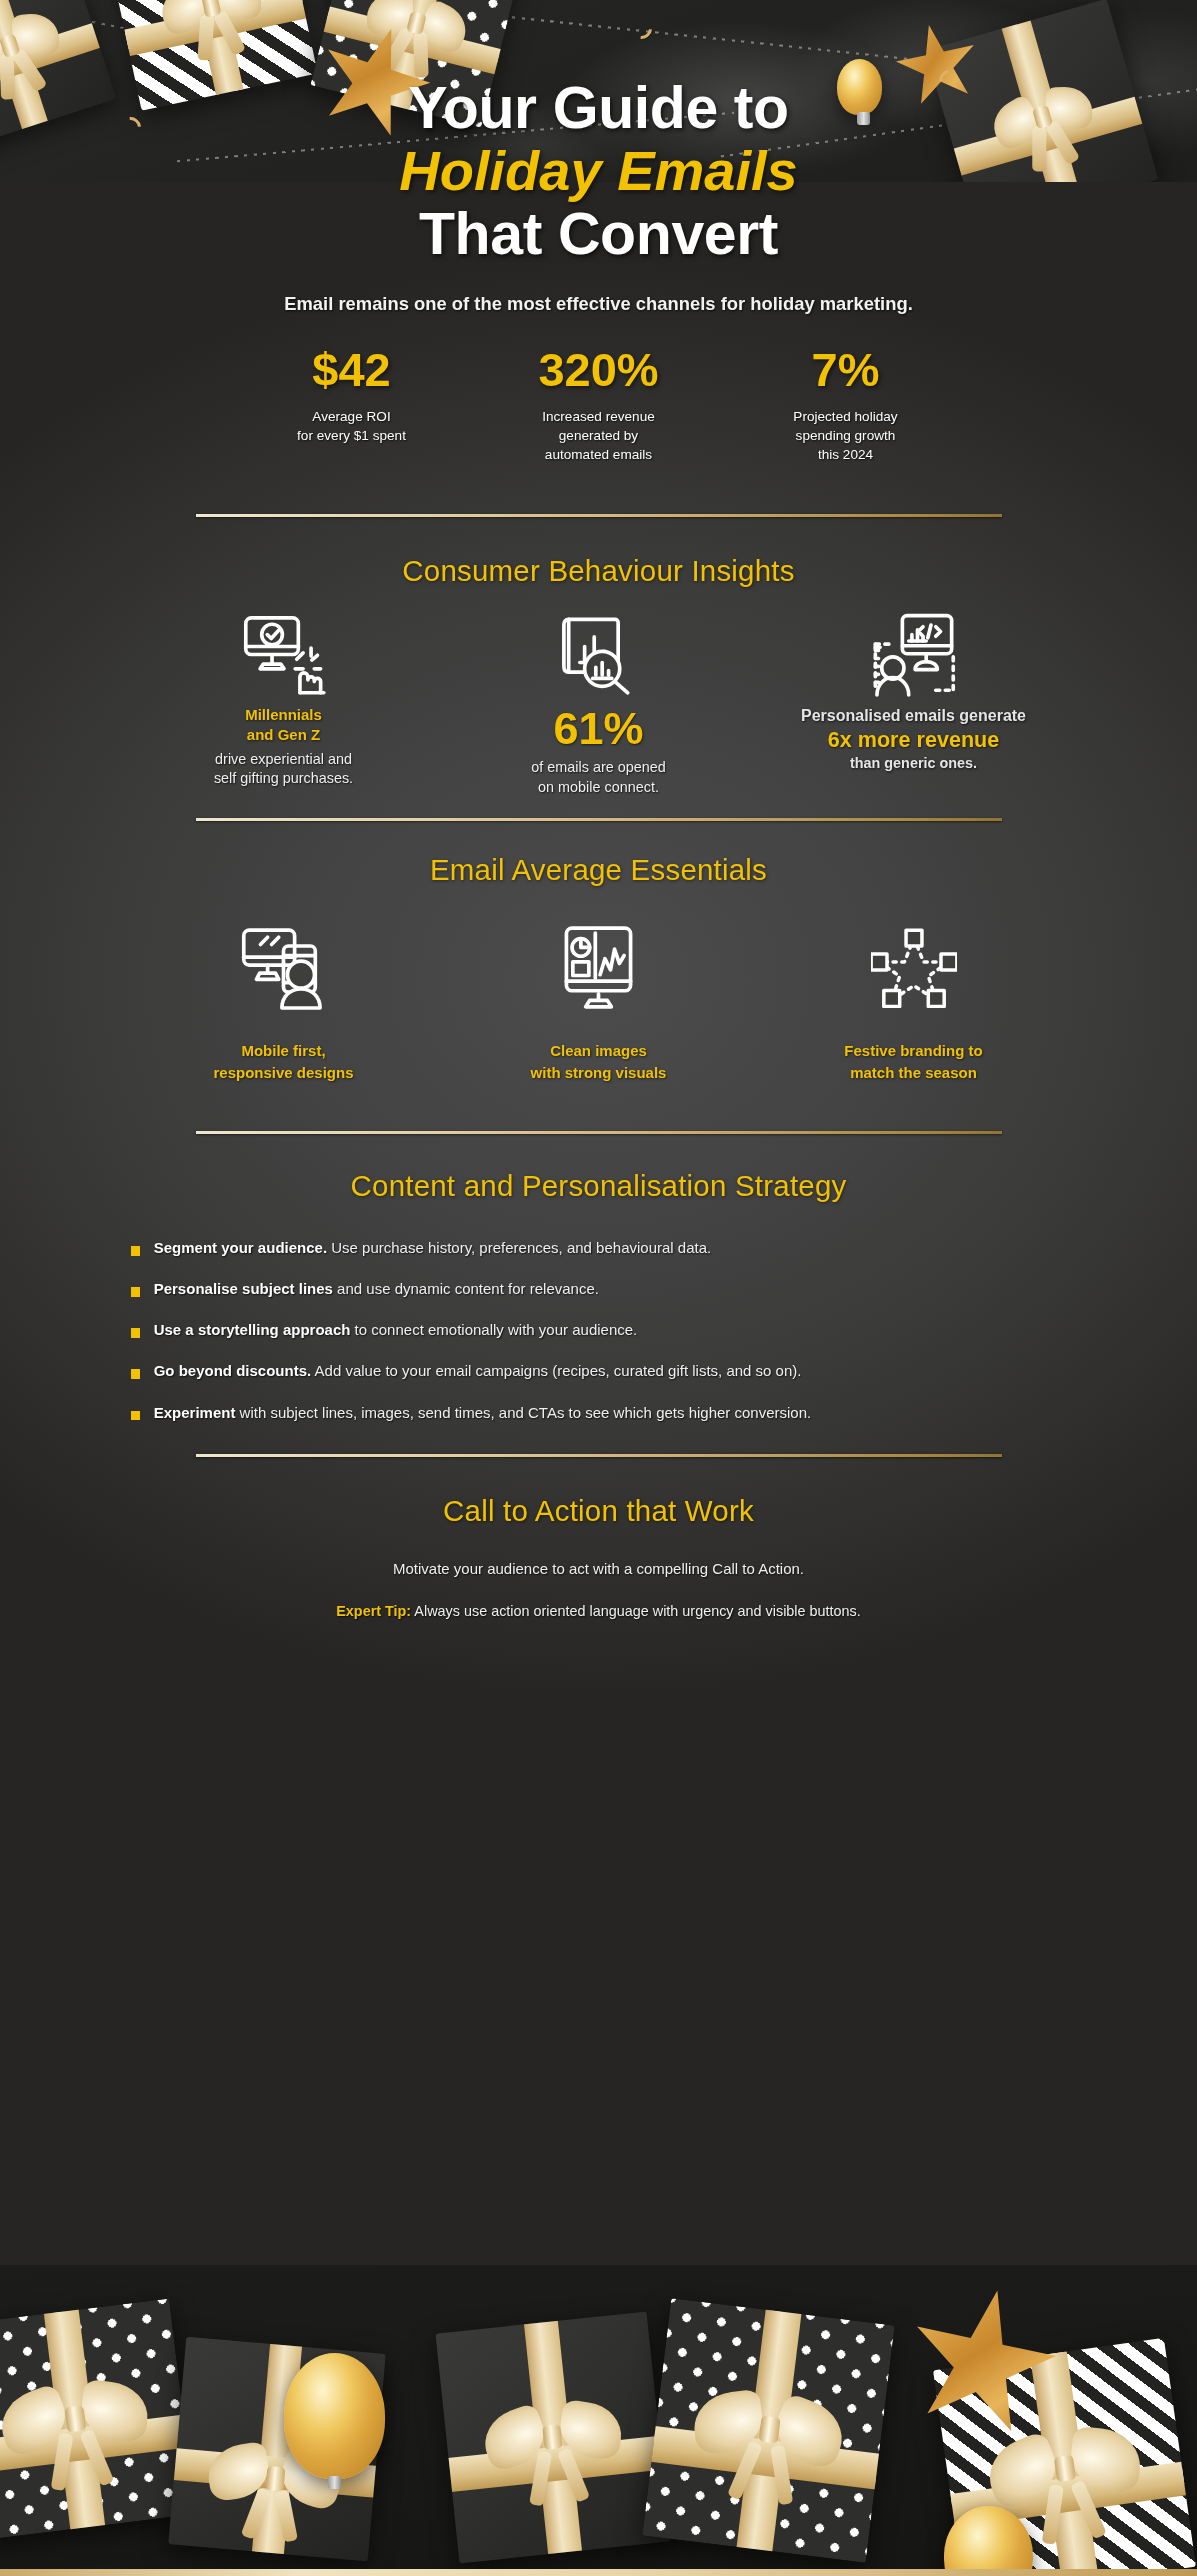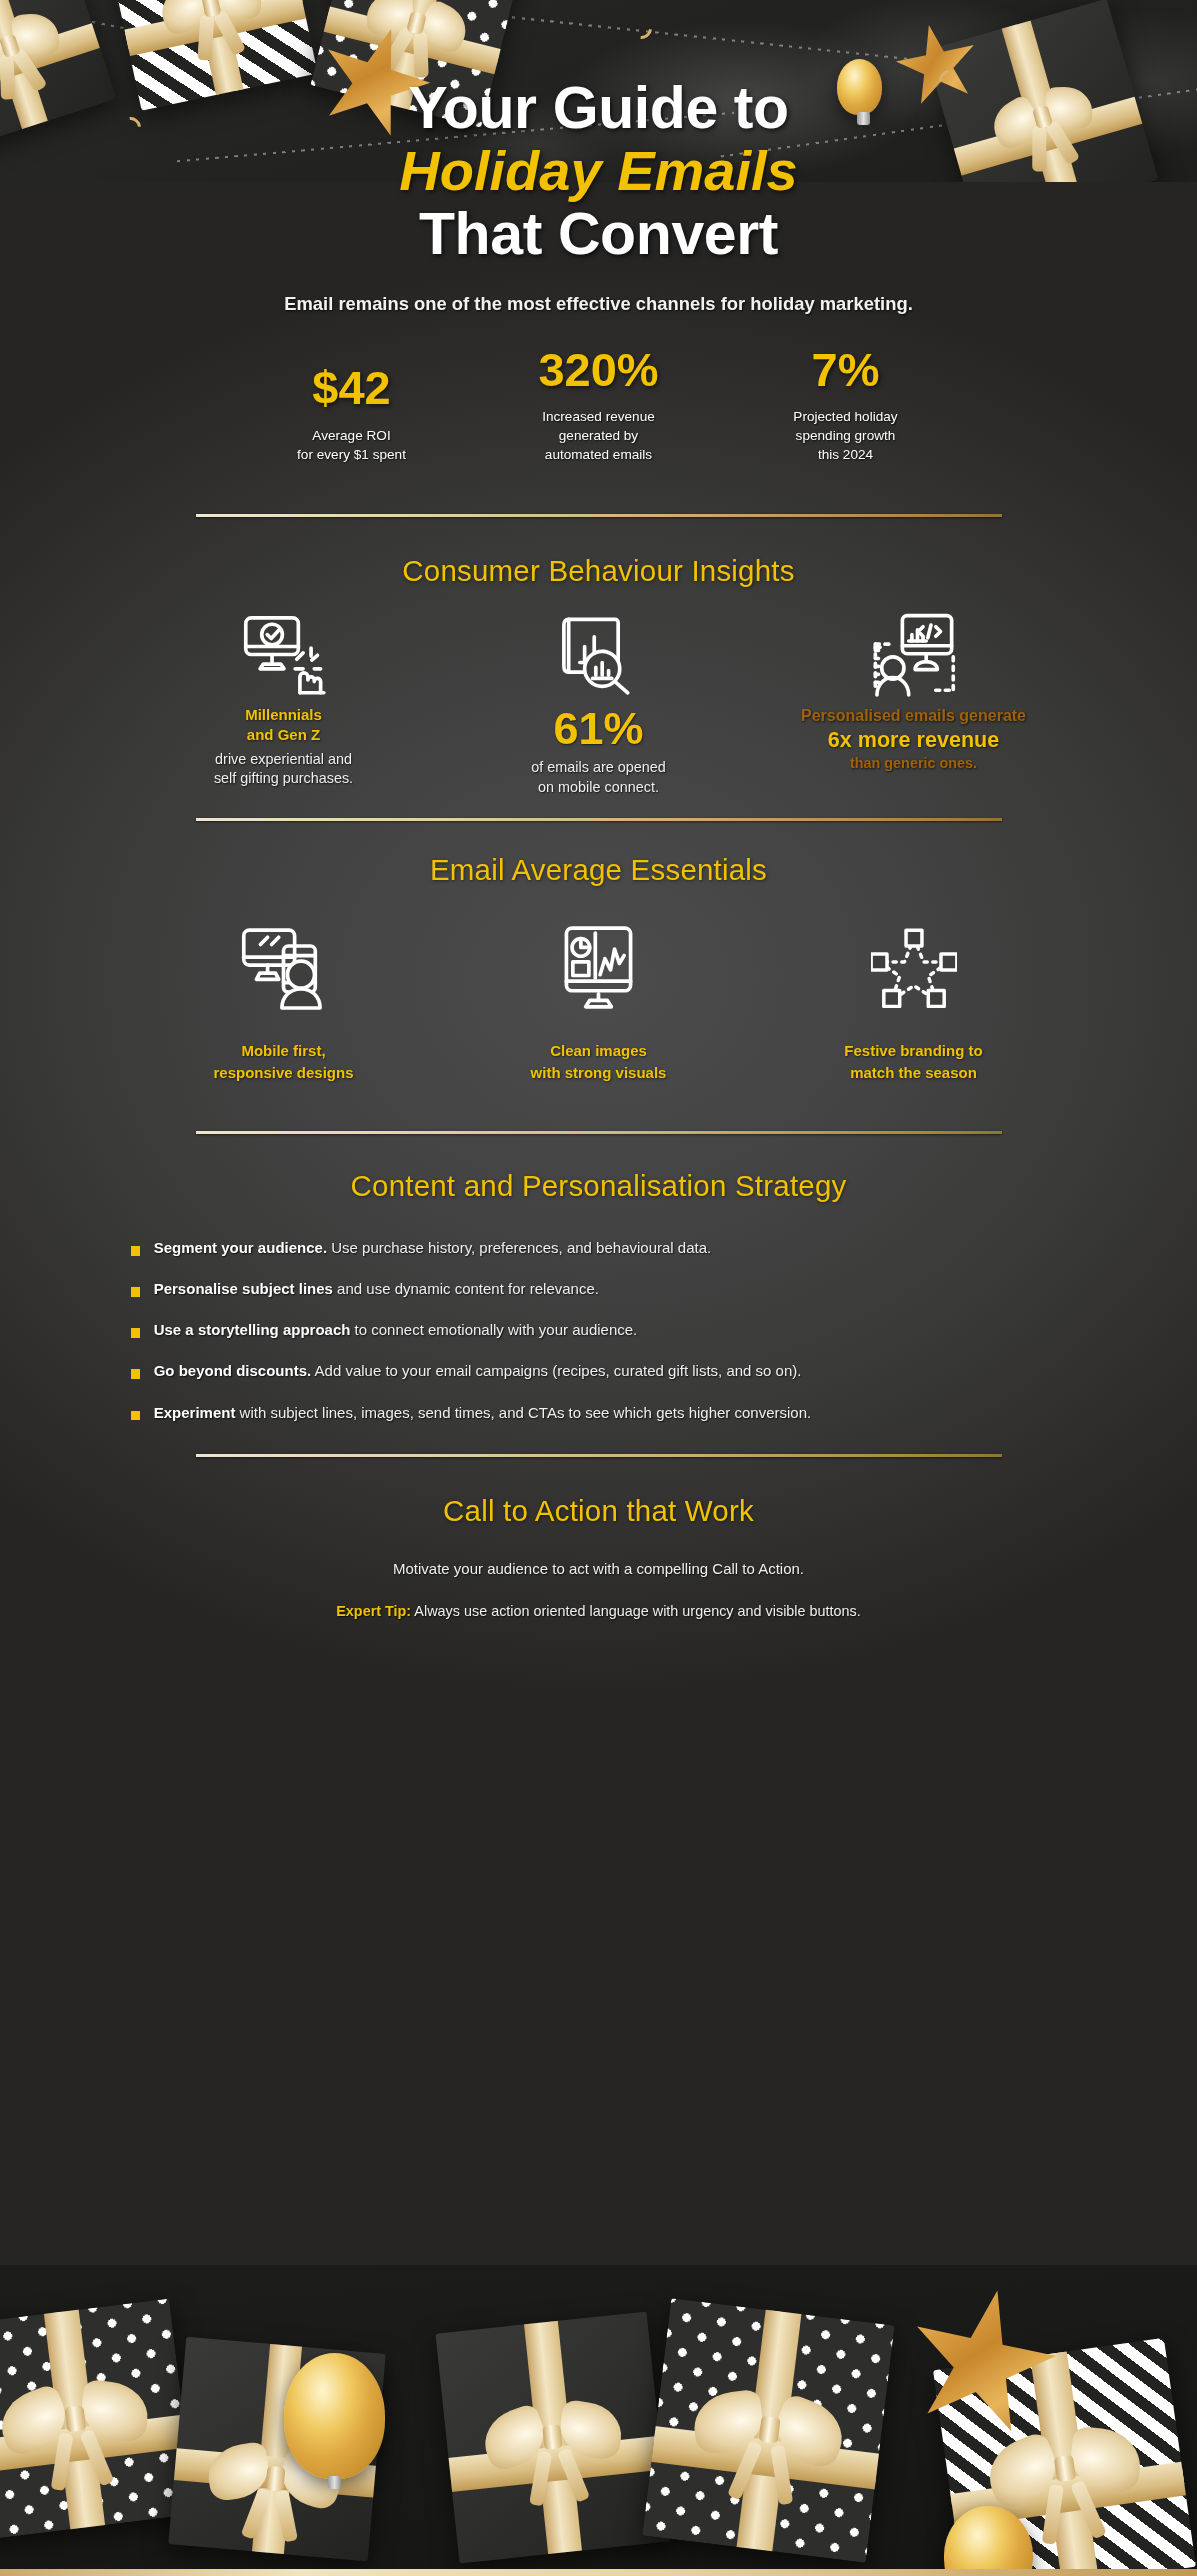--- a/index.html
+++ b/index.html
@@ -99,42 +99,42 @@
   }
   .t-line2 {
     font-size:56px; font-weight:bold; font-style:italic; color:#f2c200;
     line-height:1.16; text-shadow:1.6px 1.6px 4.8px rgba(0,0,0,.6);
     font-family:"Liberation Sans", sans-serif;
   }
 
   .lede { text-align:center; margin-top:27px; font-size:18.4px; font-weight:bold;
     color:#f2f2f2; text-shadow:0.8px 0.8px 2.4px rgba(0,0,0,.8); }
 
-  .stats { display:flex; justify-content:center; margin-top:30px;align-items:flex-end; }
+  .stats { display:flex; justify-content:center; margin-top:30px; }
   .stat { width:247px; text-align:center; }
   .stat .big { font-size:47px; font-weight:bold; color:#f2c200;
     text-shadow:1.6px 1.6px 4px rgba(0,0,0,.55); line-height:1.05; }
   .stat .cap { margin-top:14.4px; font-size:13.6px; line-height:1.38; color:#ffffff;
     text-shadow:0.8px 0.8px 1.6px rgba(0,0,0,.75); }
 
   .rule { width:806px; margin:0 auto; height:3.2px;
     background:linear-gradient(90deg,#efe6cf 0%,#e3d2a7 28%,#cdae72 60%,#a8873f 90%,#8f7433 100%);
     box-shadow:0 0.8px 2.4px rgba(0,0,0,.6); }
 
   .sec-title { text-align:center; font-size:29.5px; color:#f2c200; font-weight:normal;
     letter-spacing:0.2px; text-shadow:0.8px 0.8px 3.2px rgba(0,0,0,.5);
     font-family:"Liberation Sans", sans-serif; }
 
   .cols3 { display:flex; justify-content:center; }
   .col3 { width:315px; text-align:center; padding:0 11.2px; }
   .icon-wrap { height:101px; display:flex; align-items:center; justify-content:center; }
   .icon-wrap svg { display:block; }
 
   .hl-gold { color:#f2c200; font-weight:bold; text-shadow:0.8px 0.8px 2.4px rgba(0,0,0,.6); }
-  .hl-white { color:#a16207; font-weight:bold; text-shadow:0.8px 0.8px 2.4px rgba(0,0,0,.75); }
+  .hl-white { color:#e5e5e5; font-weight:bold; text-shadow:0.8px 0.8px 2.4px rgba(0,0,0,.75); }
   .body-white { color:#f0f0f0; text-shadow:0.8px 0.8px 1.6px rgba(0,0,0,.75); }
 
   .cb-txt { line-height:1.33; }
   .cb-txt .l1 { font-size:15px; }
   .cb-txt .l2 { font-size:14.4px; }
   .cb-txt .pct { font-size:45px; line-height:1.05; }
 
   .ed-cap { font-size:15px; font-weight:bold; color:#f2c200; line-height:1.42;
     text-shadow:0.8px 0.8px 2.4px rgba(0,0,0,.6); }
 

